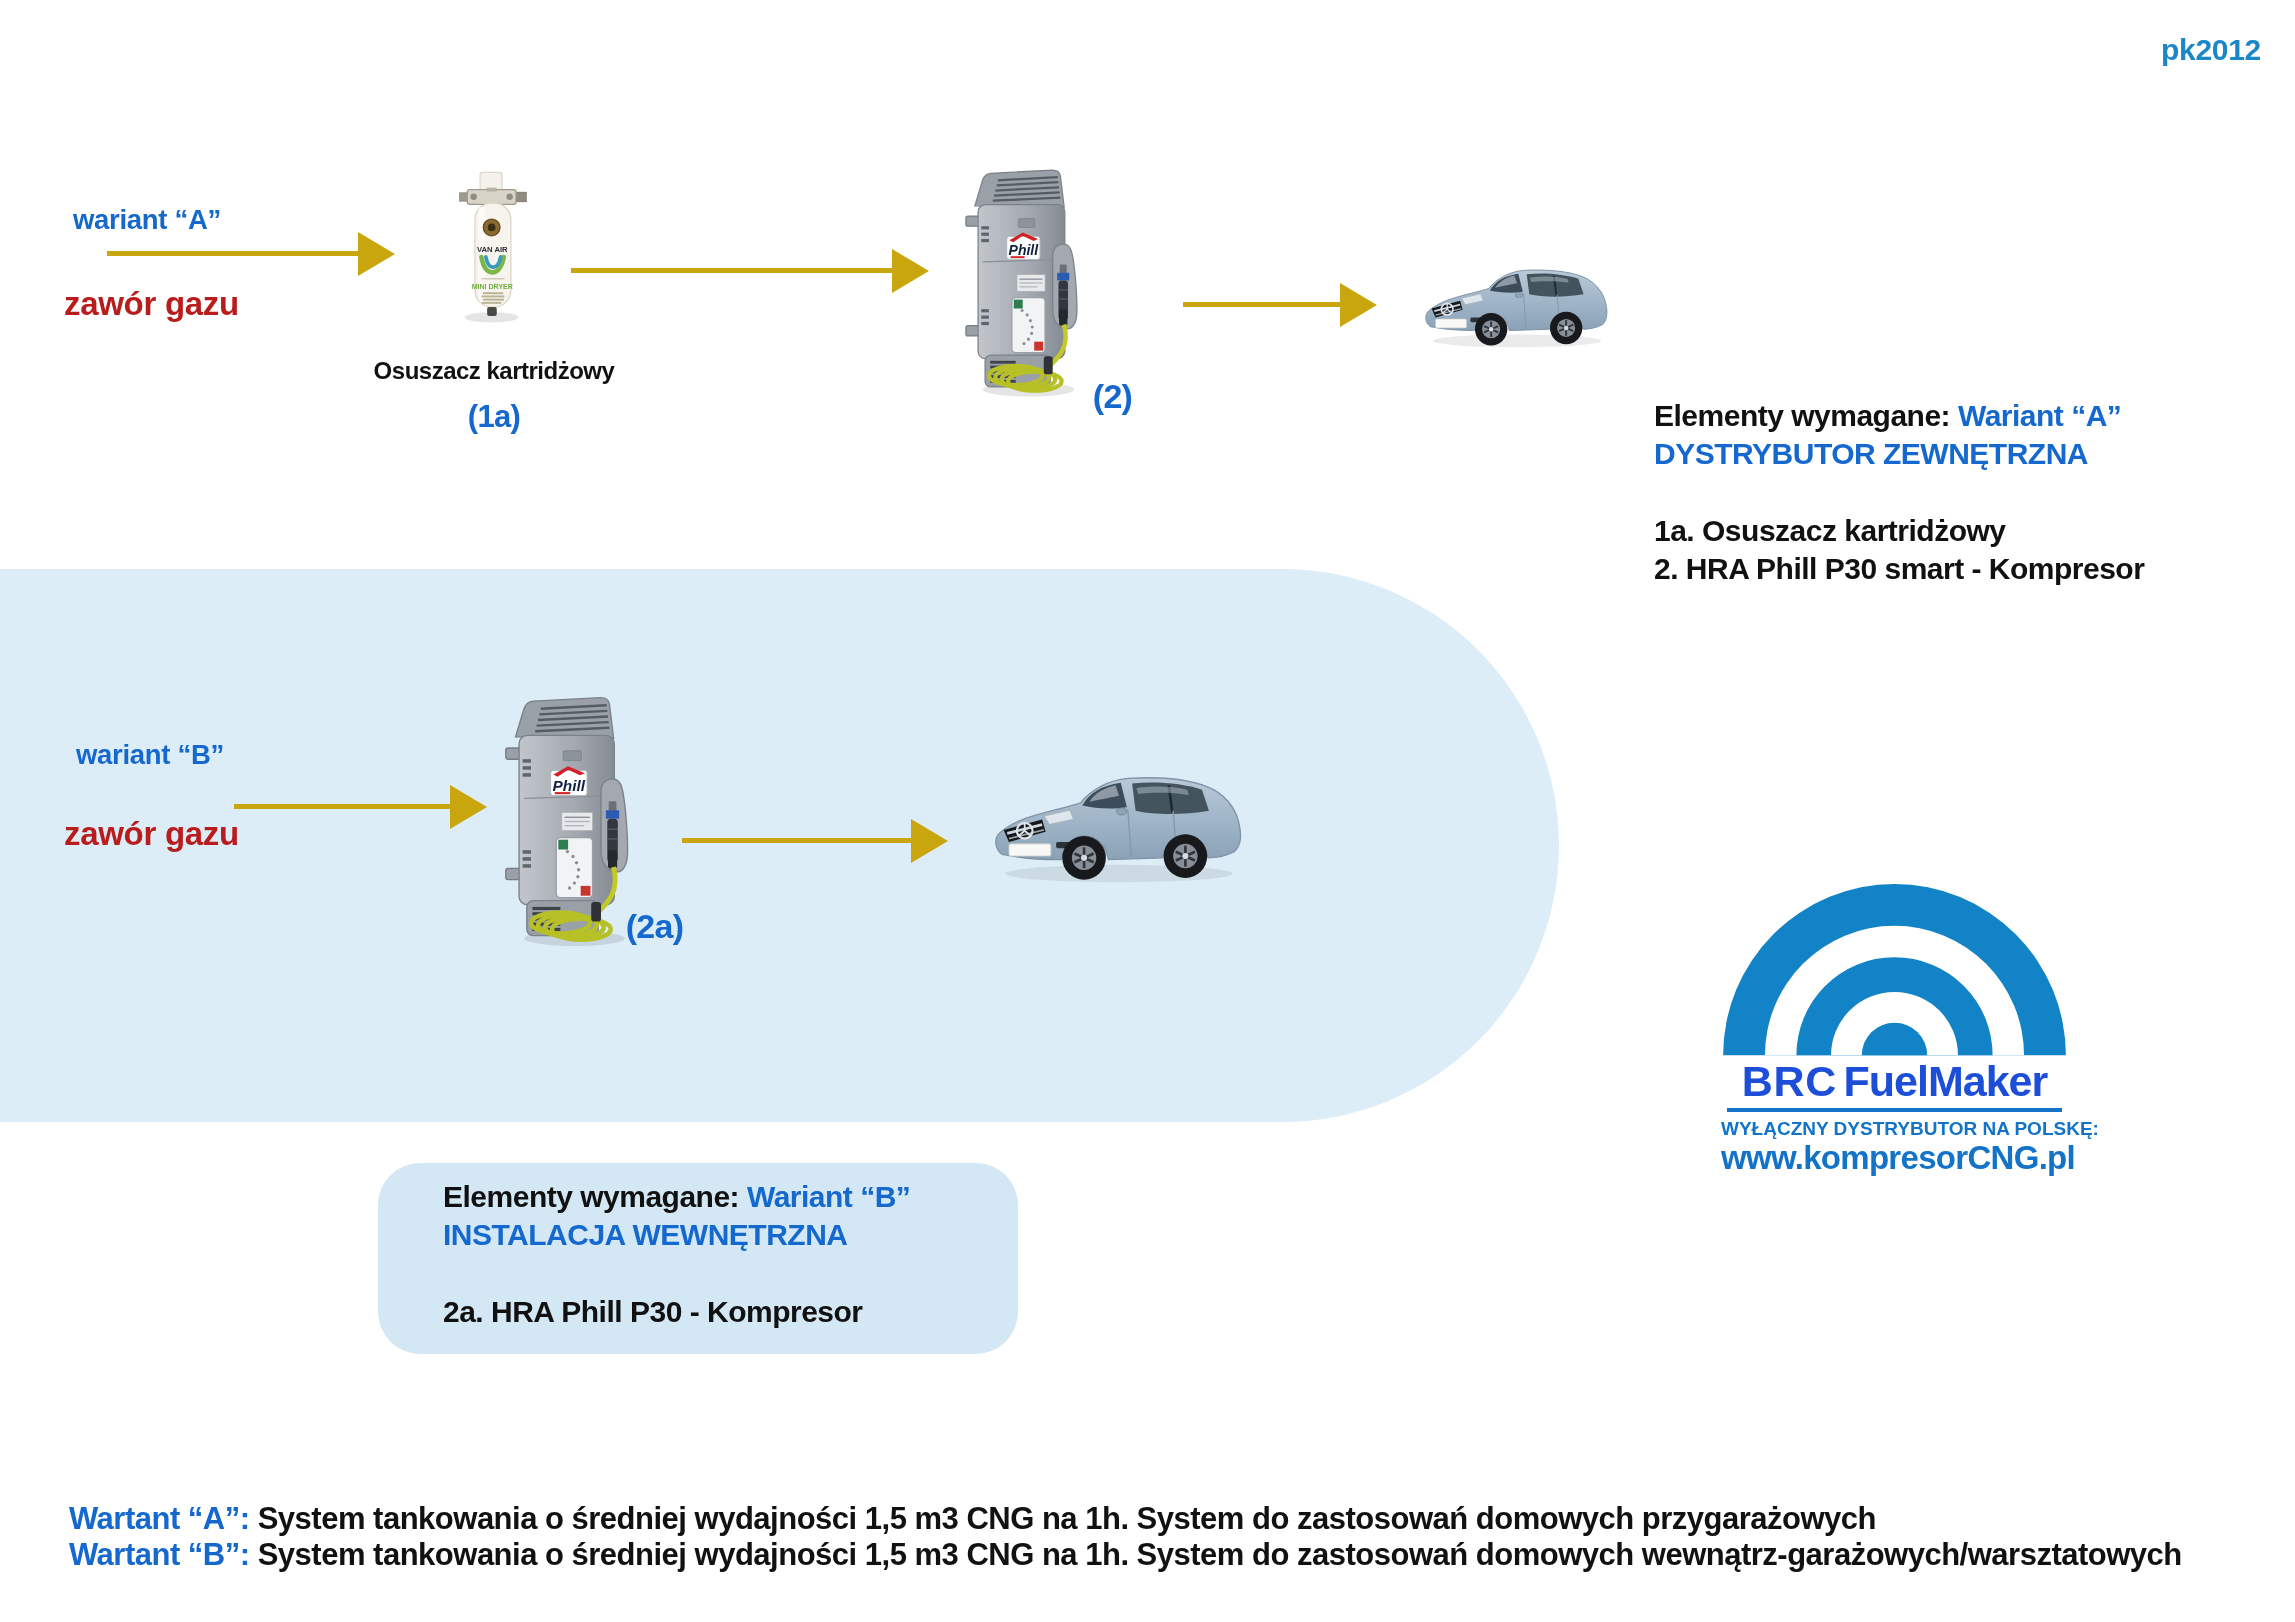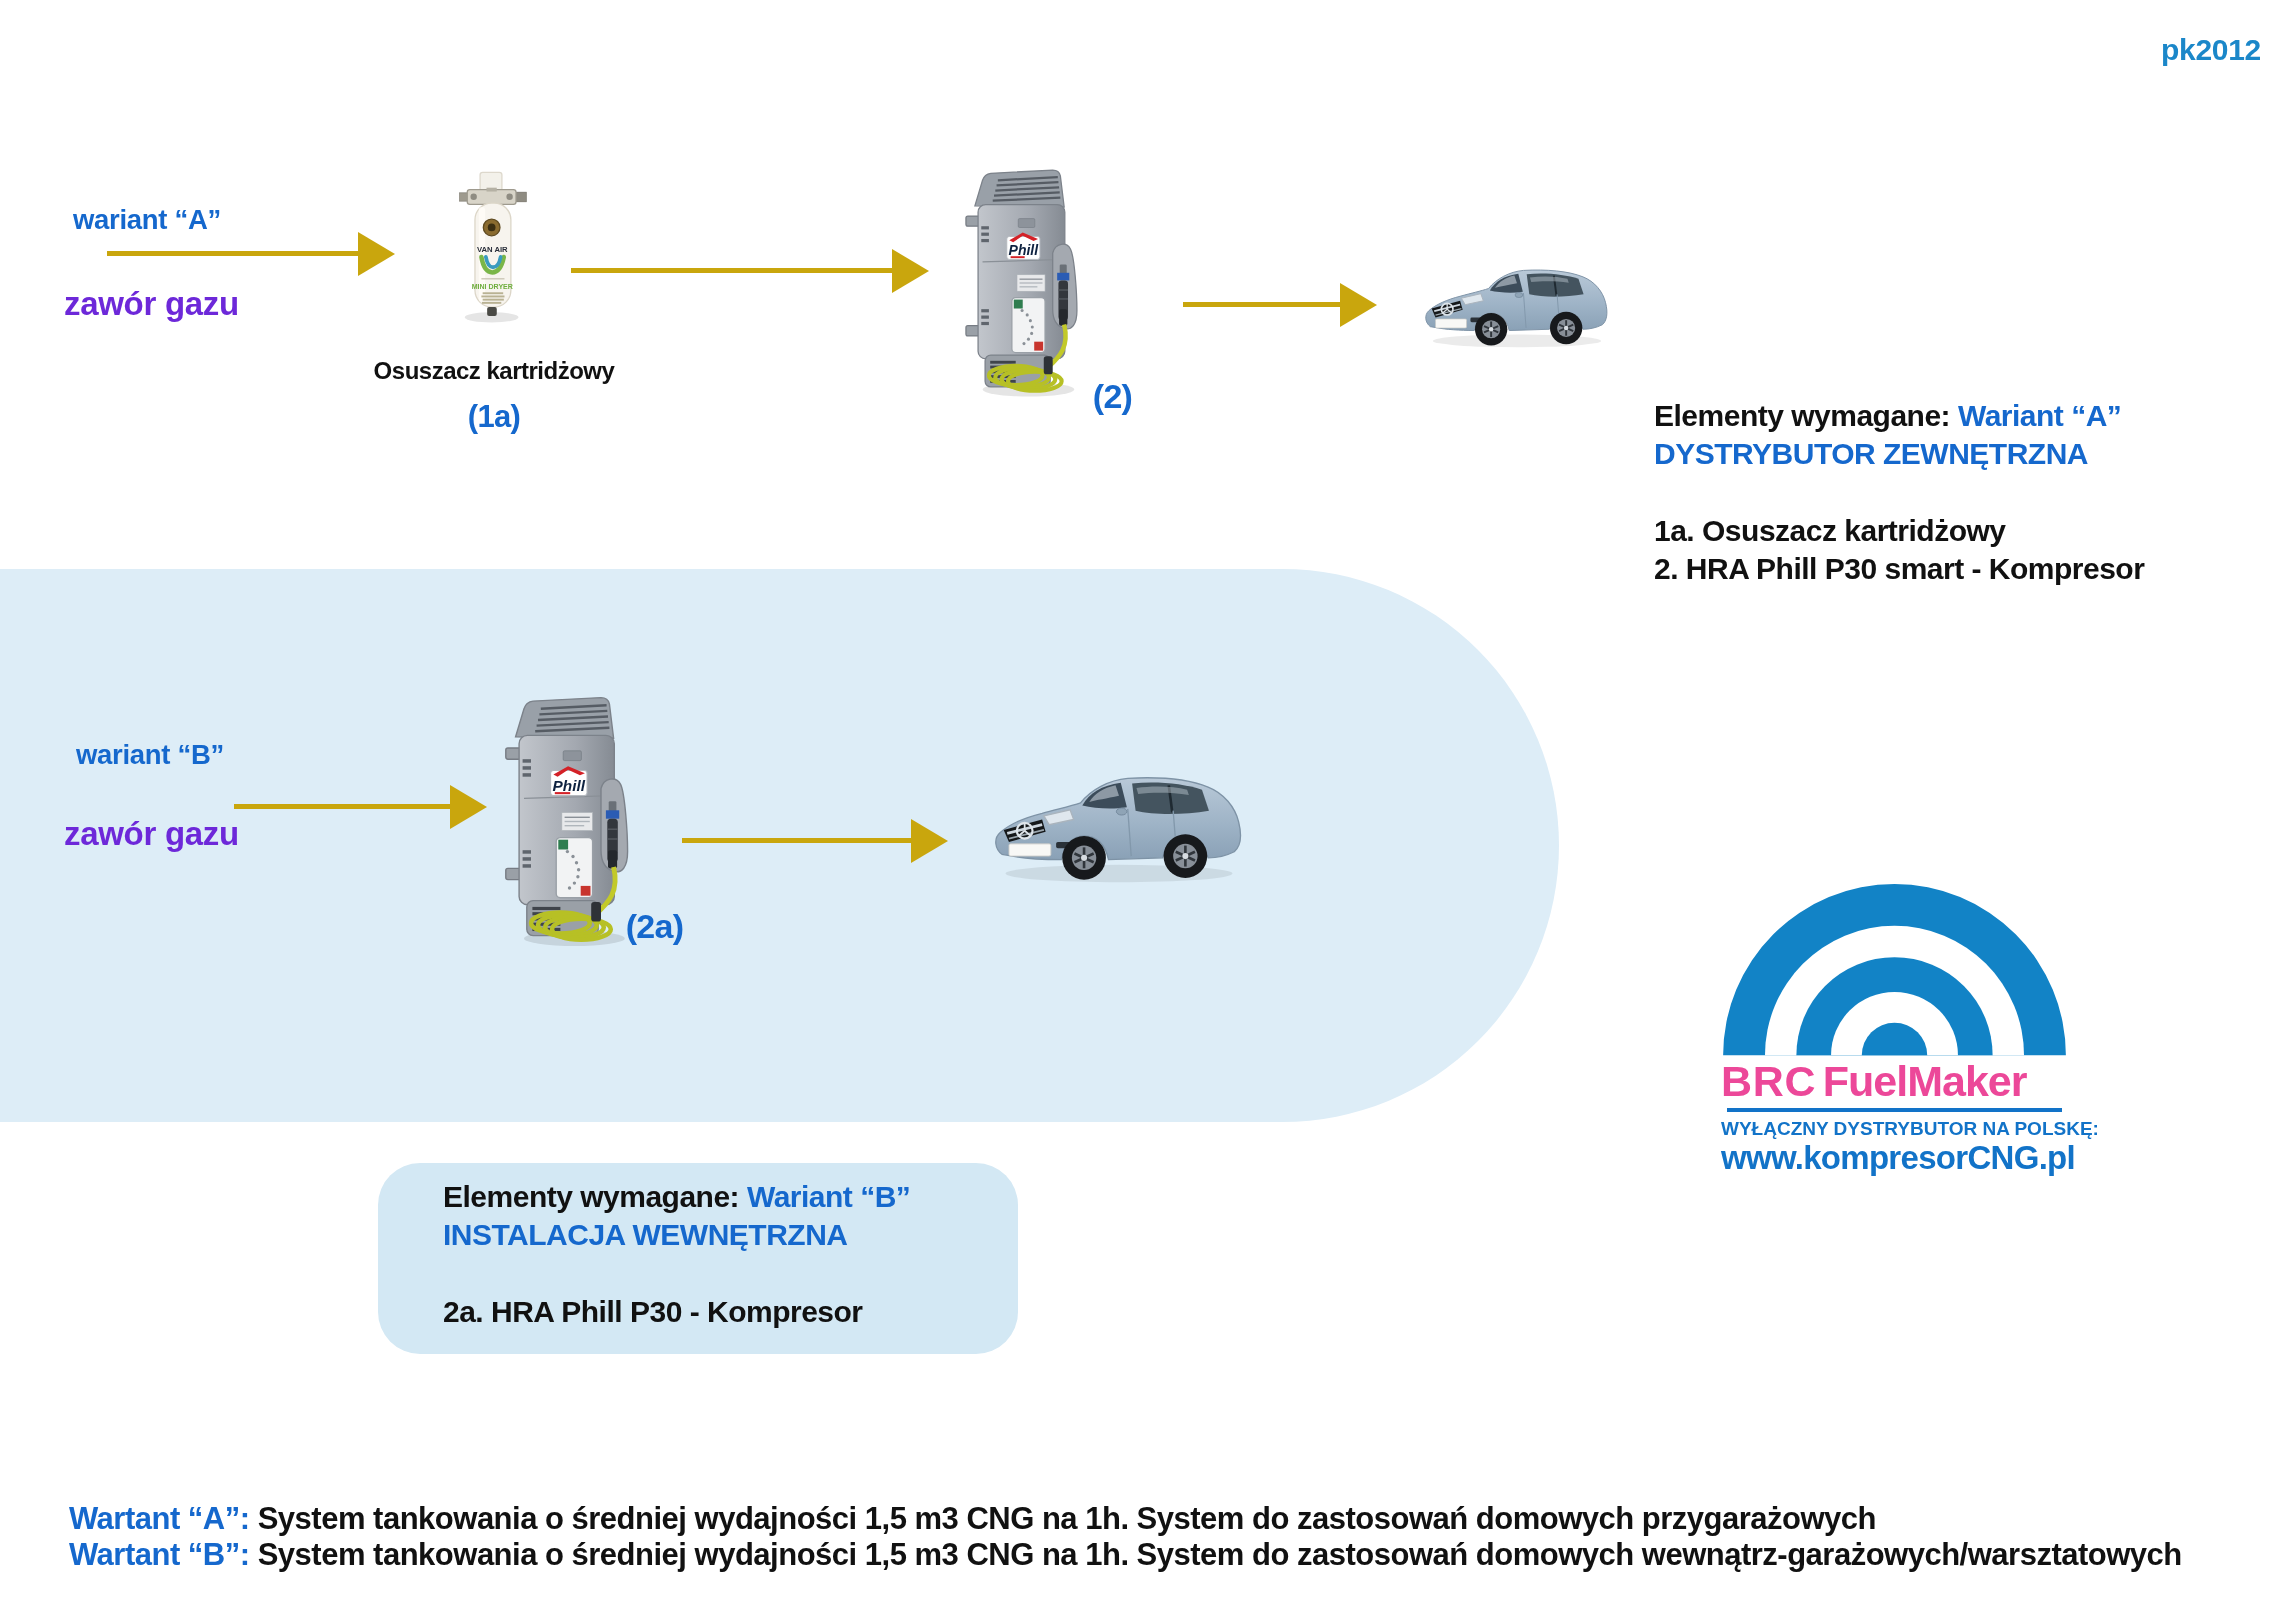--- a/index.html
+++ b/index.html
@@ -13,34 +13,34 @@
   
   #blob-b{
     left:0;top:569px;width:1559px;height:553px;background:#ddedf7;
     border-radius:0 277px 277px 0;
   }
   #panel-b{
     left:378px;top:1163px;width:640px;height:191px;background:#d3e8f4;border-radius:42px;
   }
   
   .lbl-variant{font-size:27.5px;font-weight:bold;color:#1568cd;letter-spacing:-0.3px;white-space:nowrap;}
-  .lbl-valve{font-size:33px;font-weight:bold;color:#6d28d9;letter-spacing:-0.3px;white-space:nowrap;}
+  .lbl-valve{font-size:33px;font-weight:bold;color:#b91c1c;letter-spacing:-0.3px;white-space:nowrap;}
   .ref-tag{font-size:34px;font-weight:bold;color:#1568cd;text-align:center;letter-spacing:-0.7px;}
   .caption{font-size:24px;font-weight:bold;color:#111;text-align:center;letter-spacing:-0.5px;white-space:nowrap;}
   .req-block{font-size:30px;font-weight:bold;letter-spacing:-0.5px;line-height:38px;white-space:nowrap;}
   .req-block .gap{display:block;height:39px;}
   .doc-code{font-size:30px;font-weight:bold;color:#1b87c9;text-align:right;letter-spacing:-0.3px;}
   .footnote{font-size:31px;font-weight:bold;letter-spacing:-0.5px;white-space:nowrap;line-height:37px;}
   
   .arrow{display:flex;align-items:center;height:47px;}
   .arrow .shaft{flex:1;height:4.6px;background:#c9a60d;}
   .arrow .head{width:0;height:0;border-top:22px solid transparent;border-bottom:22px solid transparent;border-left:37px solid #c9a60d;}
   
   #brc-logo{left:1721px;top:882px;width:347px;height:294px;}
-  #brc-logo .brand-line{position:absolute;top:175px;left:0;width:347px;font-weight:bold;font-size:43px;letter-spacing:-1px;color:#ec4899;white-space:nowrap;}
+  #brc-logo .brand-line{position:absolute;top:175px;left:0;width:347px;text-align:center;font-weight:bold;font-size:43px;letter-spacing:-1px;color:#1d4ed8;white-space:nowrap;}
   #brc-logo .brand-line .brc{font-weight:800;letter-spacing:0.7px;margin-right:6.5px;}
   #brc-logo .divider{position:absolute;top:226px;left:5.9px;width:335px;height:3.9px;background:#1273c8;}
   #brc-logo .dist{position:absolute;top:236px;left:0;width:347px;text-align:center;font-weight:bold;font-size:19px;color:#1273c8;letter-spacing:0px;white-space:nowrap;}
   #brc-logo .site{position:absolute;top:257px;left:0;width:347px;text-align:center;font-weight:bold;font-size:33px;color:#1273c8;letter-spacing:-0.7px;white-space:nowrap;}
 </style>
 </head>
 <body>
 
 <div id="canvas">
 

